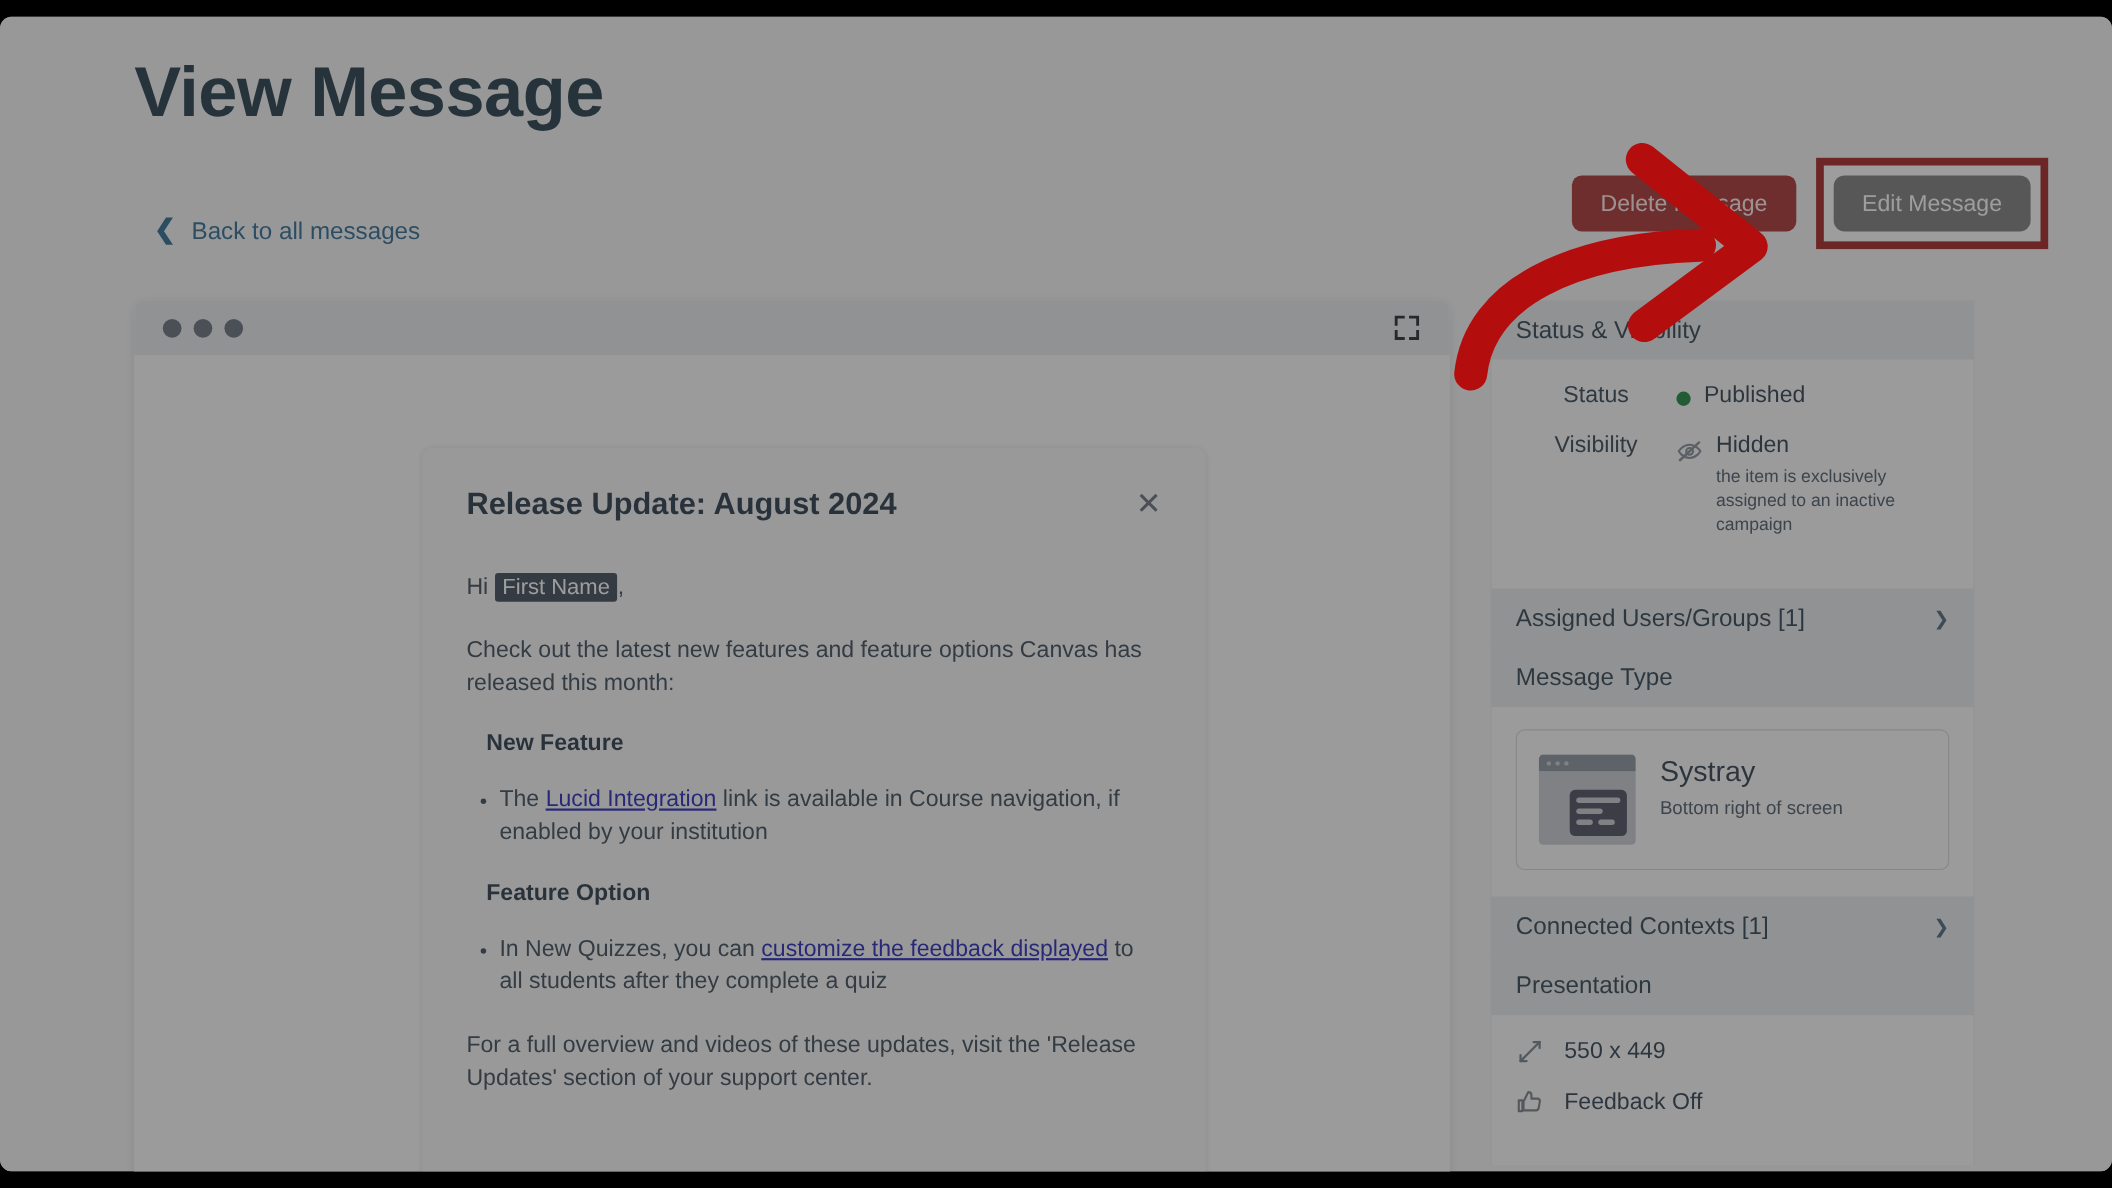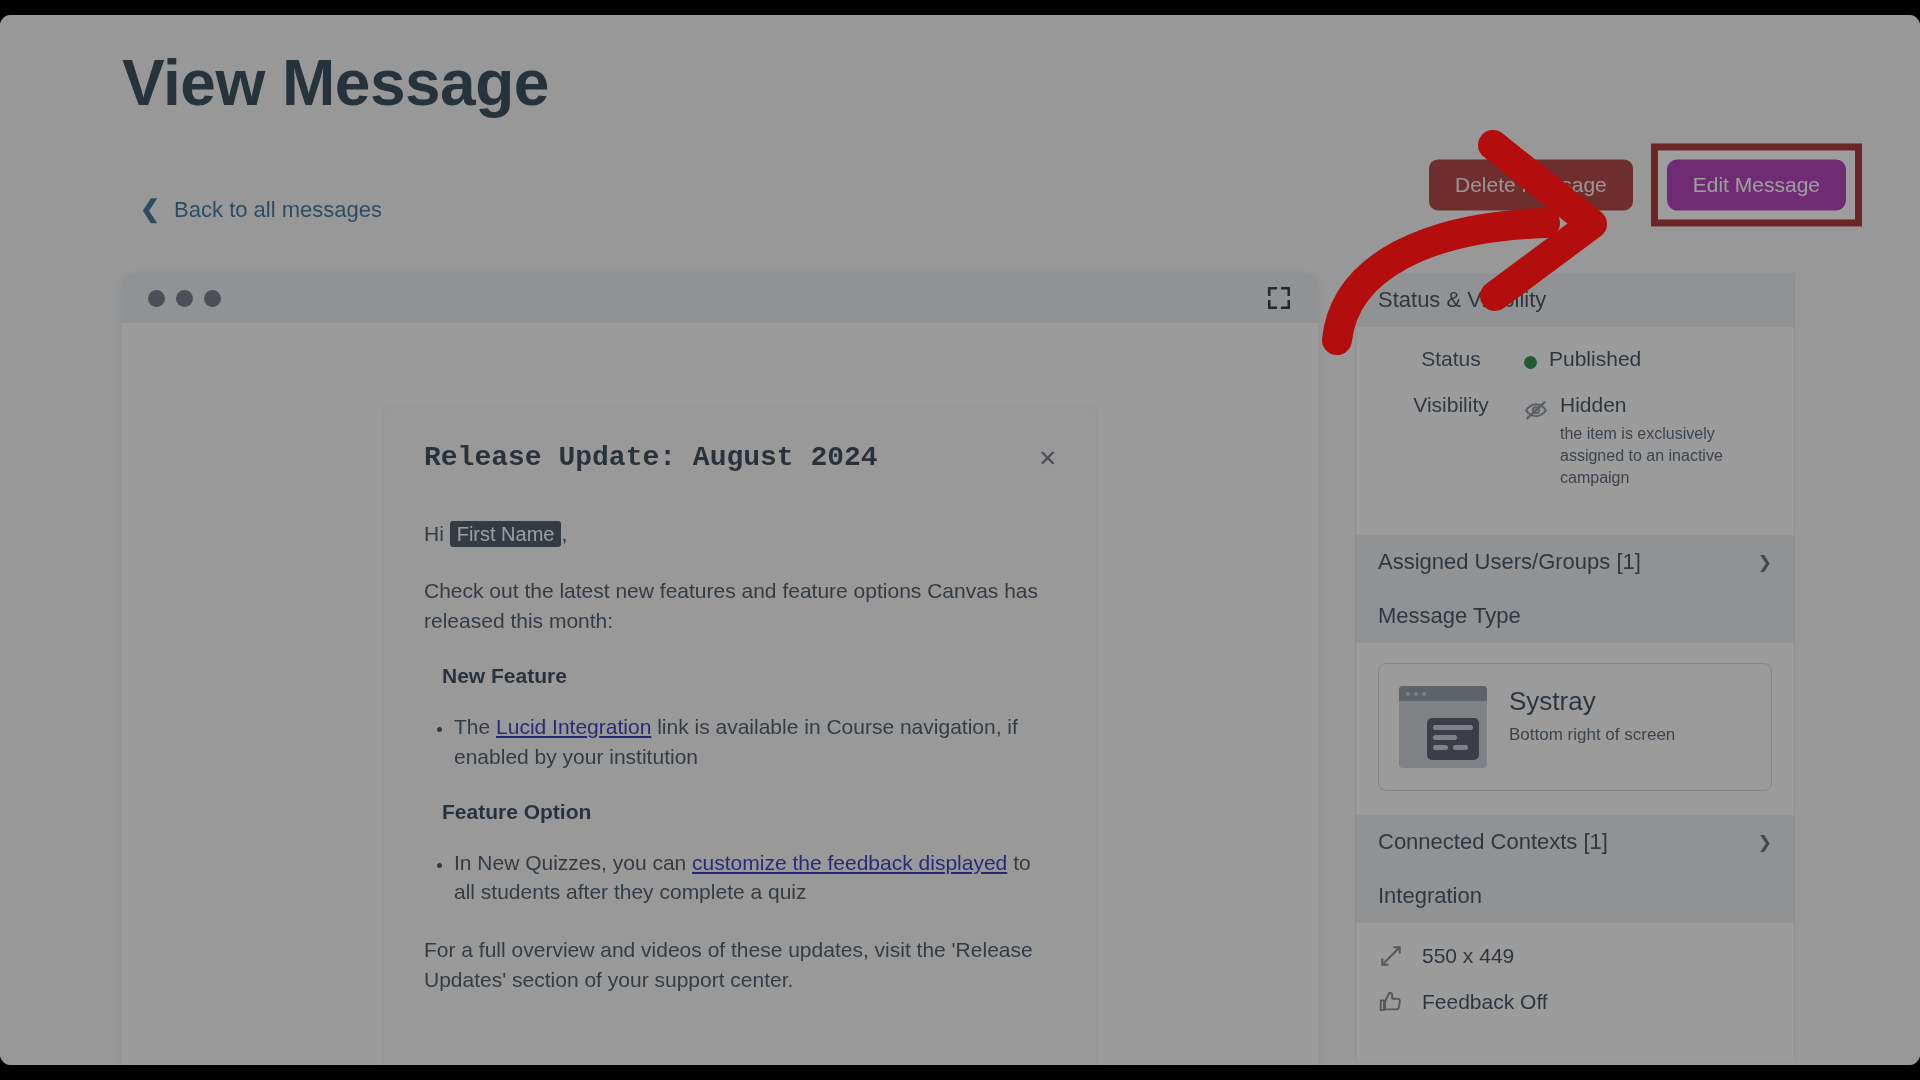--- a/index.html
+++ b/index.html
@@ -79,21 +79,21 @@
     padding: 14px 26px;
     cursor: pointer;
     white-space: nowrap;
     line-height: 1.1;
   }
   #delete-message-button {
     background: #a32020;
     color: #ffe9e9;
   }
   #edit-message-button {
-    background: #a21caf;
+    background: #737373;
     color: #ffffff;
     border-radius: 10px;
     text-align: center;
   }
 
   
   #edit-highlight-wrap {
     background: #ffffff;
     padding: 9px;
     border: 7px solid #9c1010;
@@ -136,21 +136,21 @@
     position: absolute;
     left: 262px; top: 84px;
     width: 712px;
     background: #f7f7f8;
     border-radius: 9px;
     padding: 34px 40px 0 40px;
     box-shadow: 0 1px 6px rgba(0,0,0,0.12);
     min-height: 700px;
   }
   #message-head {
-    display: flex; align-items: center; justify-content: space-between; font-family: Liberation Mono, monospace;
+    display: flex; align-items: flex-start; justify-content: space-between;
   }
   #message-title {
     font-size: 28px; font-weight: bold; color: #16293a;
     line-height: 1.2;
   }
   #message-close-icon {
     font-size: 28px; color: #5d6470; cursor: pointer;
     line-height: 1; margin-top: 3px; font-weight: 400;
   }
 
@@ -374,21 +374,21 @@
         </div>
       </div>
     </div>
 
     <div class="section-header">
       <span>Connected Contexts [1]</span>
       <span class="chevron-down">❯</span>
     </div>
 
     <div class="section-header">
-      <span>Integration</span>
+      <span>Presentation</span>
     </div>
     <div class="section-body">
       <div class="presentation-row">
         <svg viewBox="0 0 24 24" fill="none" stroke="#6c7681" stroke-width="1.9" stroke-linecap="round" stroke-linejoin="round">
           <polyline points="15,4 20,4 20,9"></polyline>
           <polyline points="9,20 4,20 4,15"></polyline>
           <line x1="20" y1="4" x2="4" y2="20"></line>
         </svg>
         <span>550 x 449</span>
       </div>

